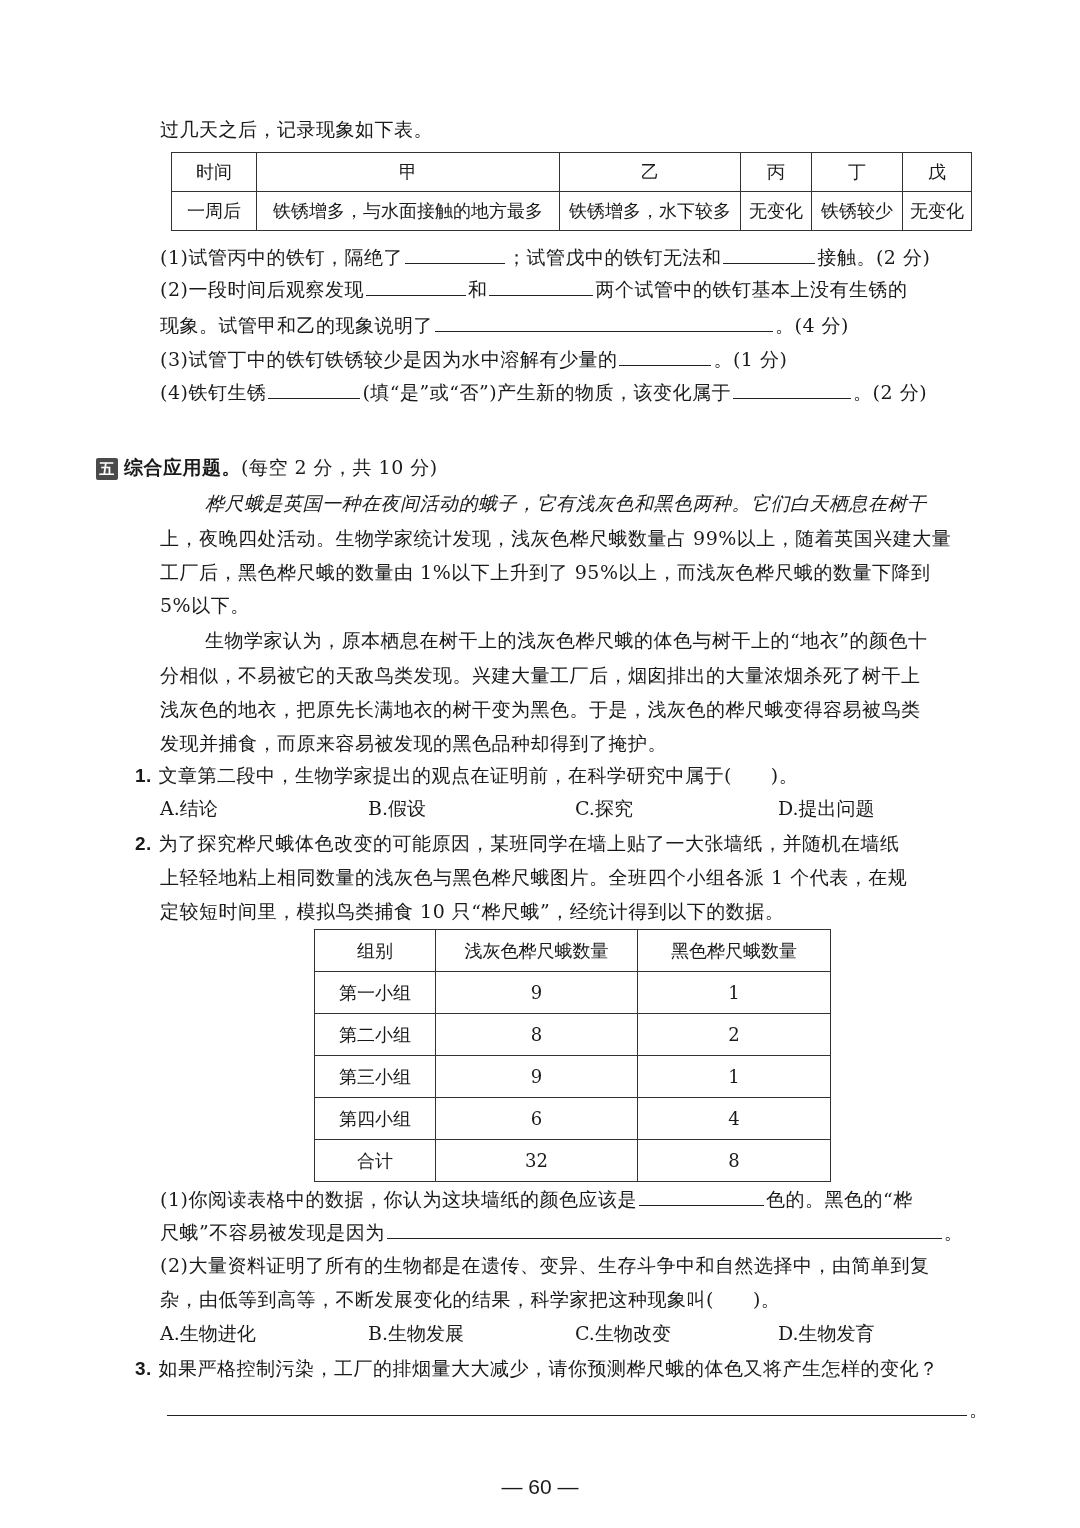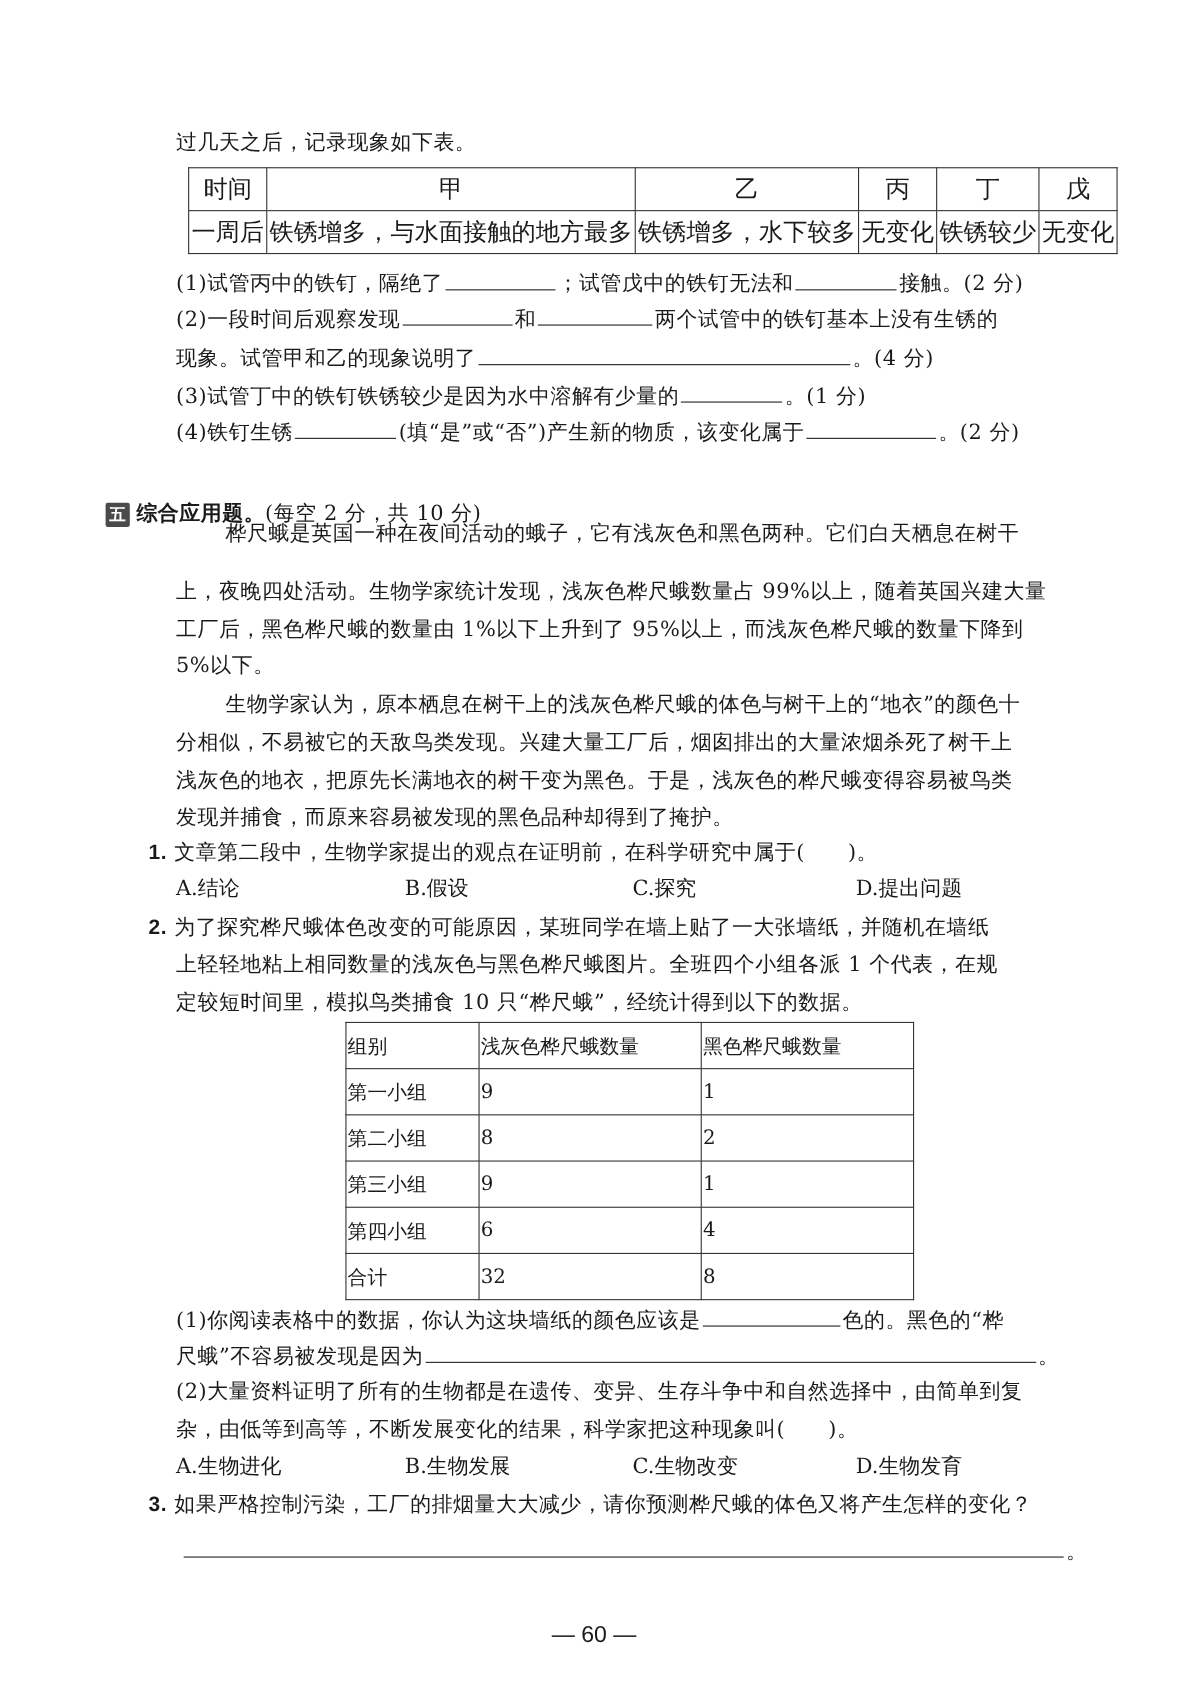--- a/index.html
+++ b/index.html
@@ -4,24 +4,24 @@
 <style>
   html, body { margin: 0; padding: 0; background: #ffffff; }
   body {
     width: 1080px; height: 1528px; position: relative; overflow: hidden;
     font-family: "DejaVu Serif", "Liberation Serif", serif;
     color: #1a1a1a;
   }
   .page { position: absolute; left: 0; top: 0; width: 1080px; height: 1528px; }
   .line { position: absolute; font-size: 19px; line-height: 26px; white-space: nowrap; letter-spacing: 0.5px; }
   .blank { display: inline-block; border-bottom: 1.5px solid #222; height: 20px; vertical-align: baseline; margin: 0 2px; }
-  table.t1 { position: absolute; left: 171px; top: 152px; width: 801px; border-collapse: collapse; font-size: 22px; }
+  table.t1 { position: absolute; left: 171px; top: 152px; width: 801px; border-collapse: collapse; font-size: 18px; }
   table.t1 td { border: 1.5px solid #333; text-align: center; height: 38px; padding: 0 2px; white-space: nowrap; }
   table.t2 { position: absolute; left: 314px; top: 929px; width: 517px; border-collapse: collapse; font-size: 18px; }
-  table.t2 td { border: 1.5px solid #333; height: 39px; white-space: nowrap; }
+  table.t2 td { border: 1.5px solid #333; text-align: center; height: 39px; white-space: nowrap; }
   .section-badge {
     display: inline-block; width: 22px; height: 22px; background: #4a4a4a; color: #fff;
     font-size: 15px; line-height: 22px; text-align: center; border-radius: 2px; margin-right: 6px;
     vertical-align: middle; font-weight: bold;
   }
   .bold { font-weight: bold; font-family: "DejaVu Sans", "Liberation Sans", sans-serif; }
   .qnum { font-weight: bold; font-family: "Liberation Sans", sans-serif; }
   .opt { position: absolute; font-size: 19px; line-height: 26px; }
   .pagenum { position: absolute; left: 0; width: 1080px; top: 1475px; text-align: center; font-size: 21px; font-family: "Liberation Sans", sans-serif; }
 </style>
@@ -71,21 +71,21 @@
 
   <div class="line" style="left:160px; top:378px;">
     <span>(4)铁钉生锈</span><span class="blank" style="width:92px"></span><span>(填“是”或“否”)产生新的物质，该变化属于</span><span class="blank" style="width:118px"></span><span>。(2 分)</span>
   </div>
 
 
   <div class="line" style="left:96px; top:454px;">
     <span class="section-badge">五</span><span class="bold">综合应用题。</span><span>(每空 2 分，共 10 分)</span>
   </div>
 
-  <div class="line" style="left:205px; top:472px;">桦尺蛾是英国一种在夜间活动的蛾子，它有浅灰色和黑色两种。它们白天栖息在树干</div>
+  <div class="line" style="left:205px; top:490px;font-style:italic;">桦尺蛾是英国一种在夜间活动的蛾子，它有浅灰色和黑色两种。它们白天栖息在树干</div>
   <div class="line" style="left:160px; top:525px;">上，夜晚四处活动。生物学家统计发现，浅灰色桦尺蛾数量占 99%以上，随着英国兴建大量</div>
   <div class="line" style="left:160px; top:559px;">工厂后，黑色桦尺蛾的数量由 1%以下上升到了 95%以上，而浅灰色桦尺蛾的数量下降到</div>
   <div class="line" style="left:160px; top:592px;">5%以下。</div>
 
   <div class="line" style="left:205px; top:627px;">生物学家认为，原本栖息在树干上的浅灰色桦尺蛾的体色与树干上的“地衣”的颜色十</div>
   <div class="line" style="left:160px; top:662px;">分相似，不易被它的天敌鸟类发现。兴建大量工厂后，烟囱排出的大量浓烟杀死了树干上</div>
   <div class="line" style="left:160px; top:696px;">浅灰色的地衣，把原先长满地衣的树干变为黑色。于是，浅灰色的桦尺蛾变得容易被鸟类</div>
   <div class="line" style="left:160px; top:730px;">发现并捕食，而原来容易被发现的黑色品种却得到了掩护。</div>
 
   <div class="line" style="left:135px; top:762px;">

